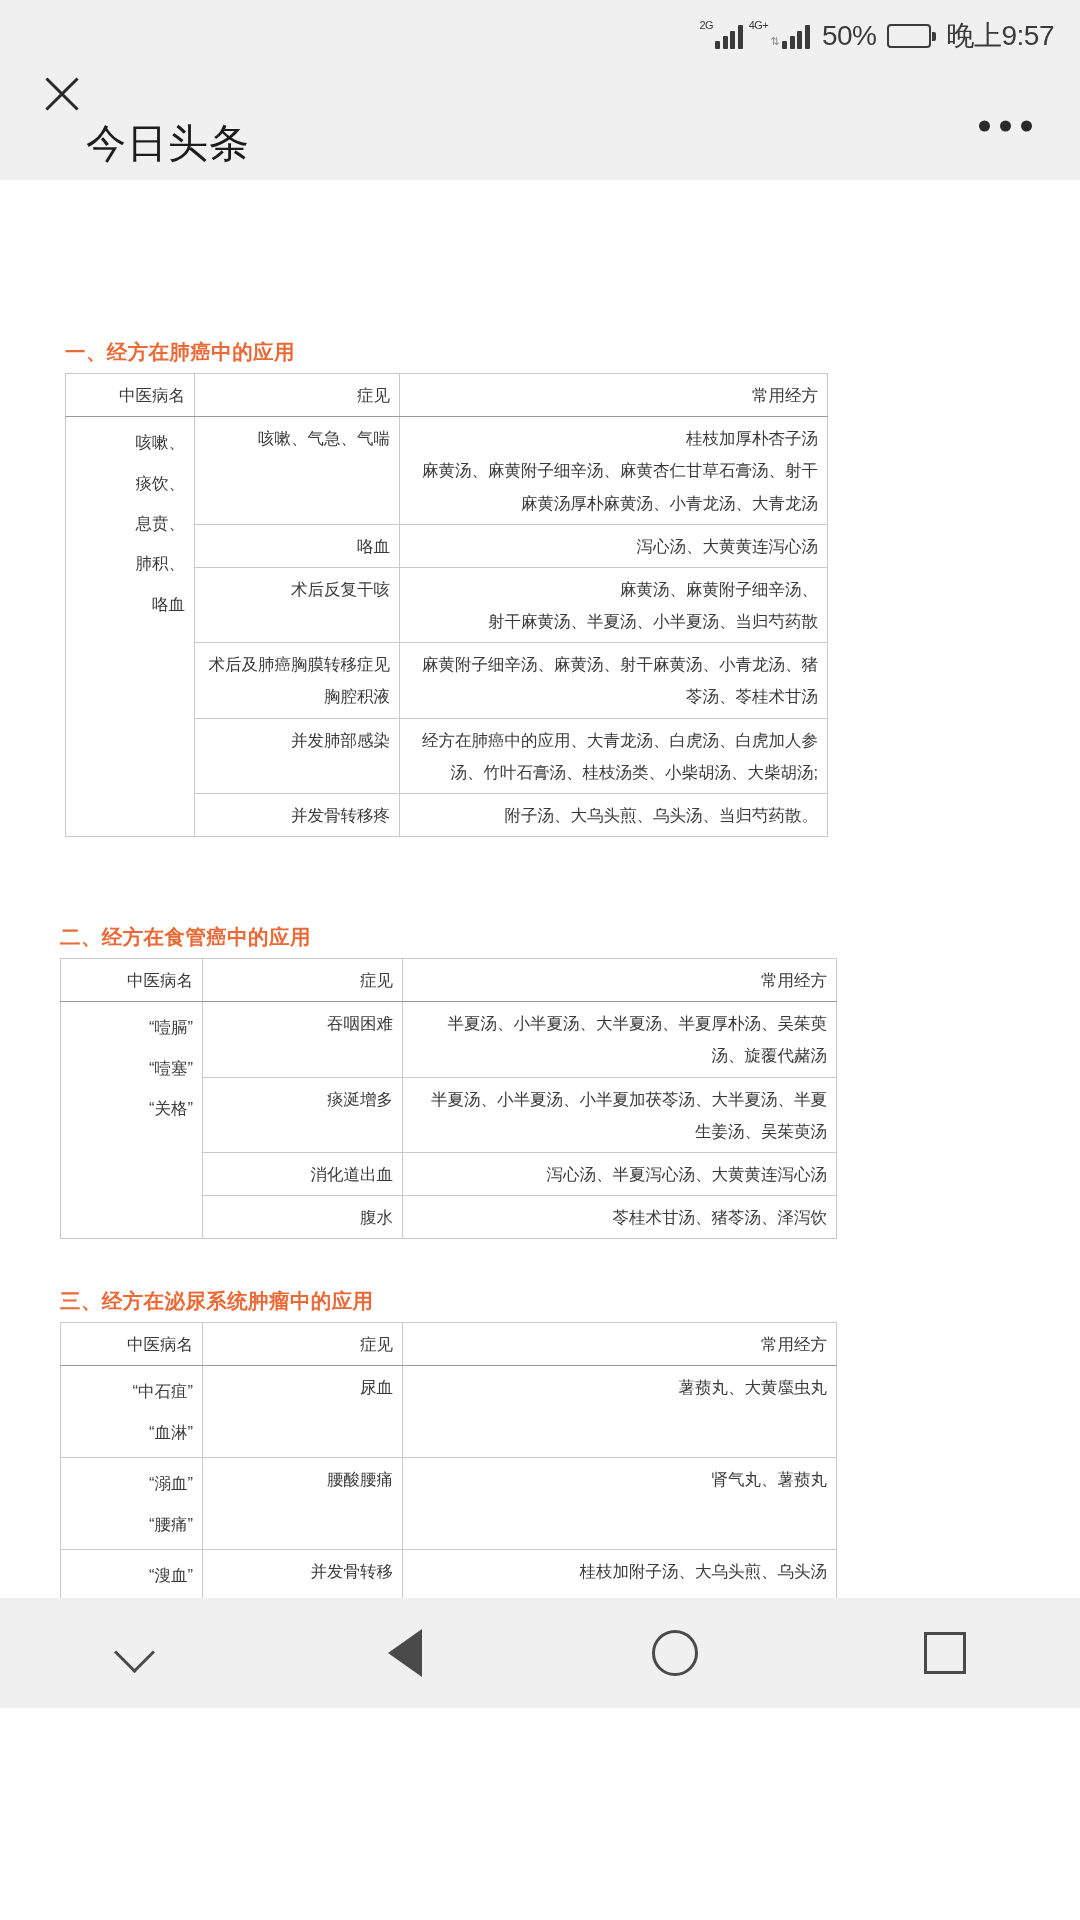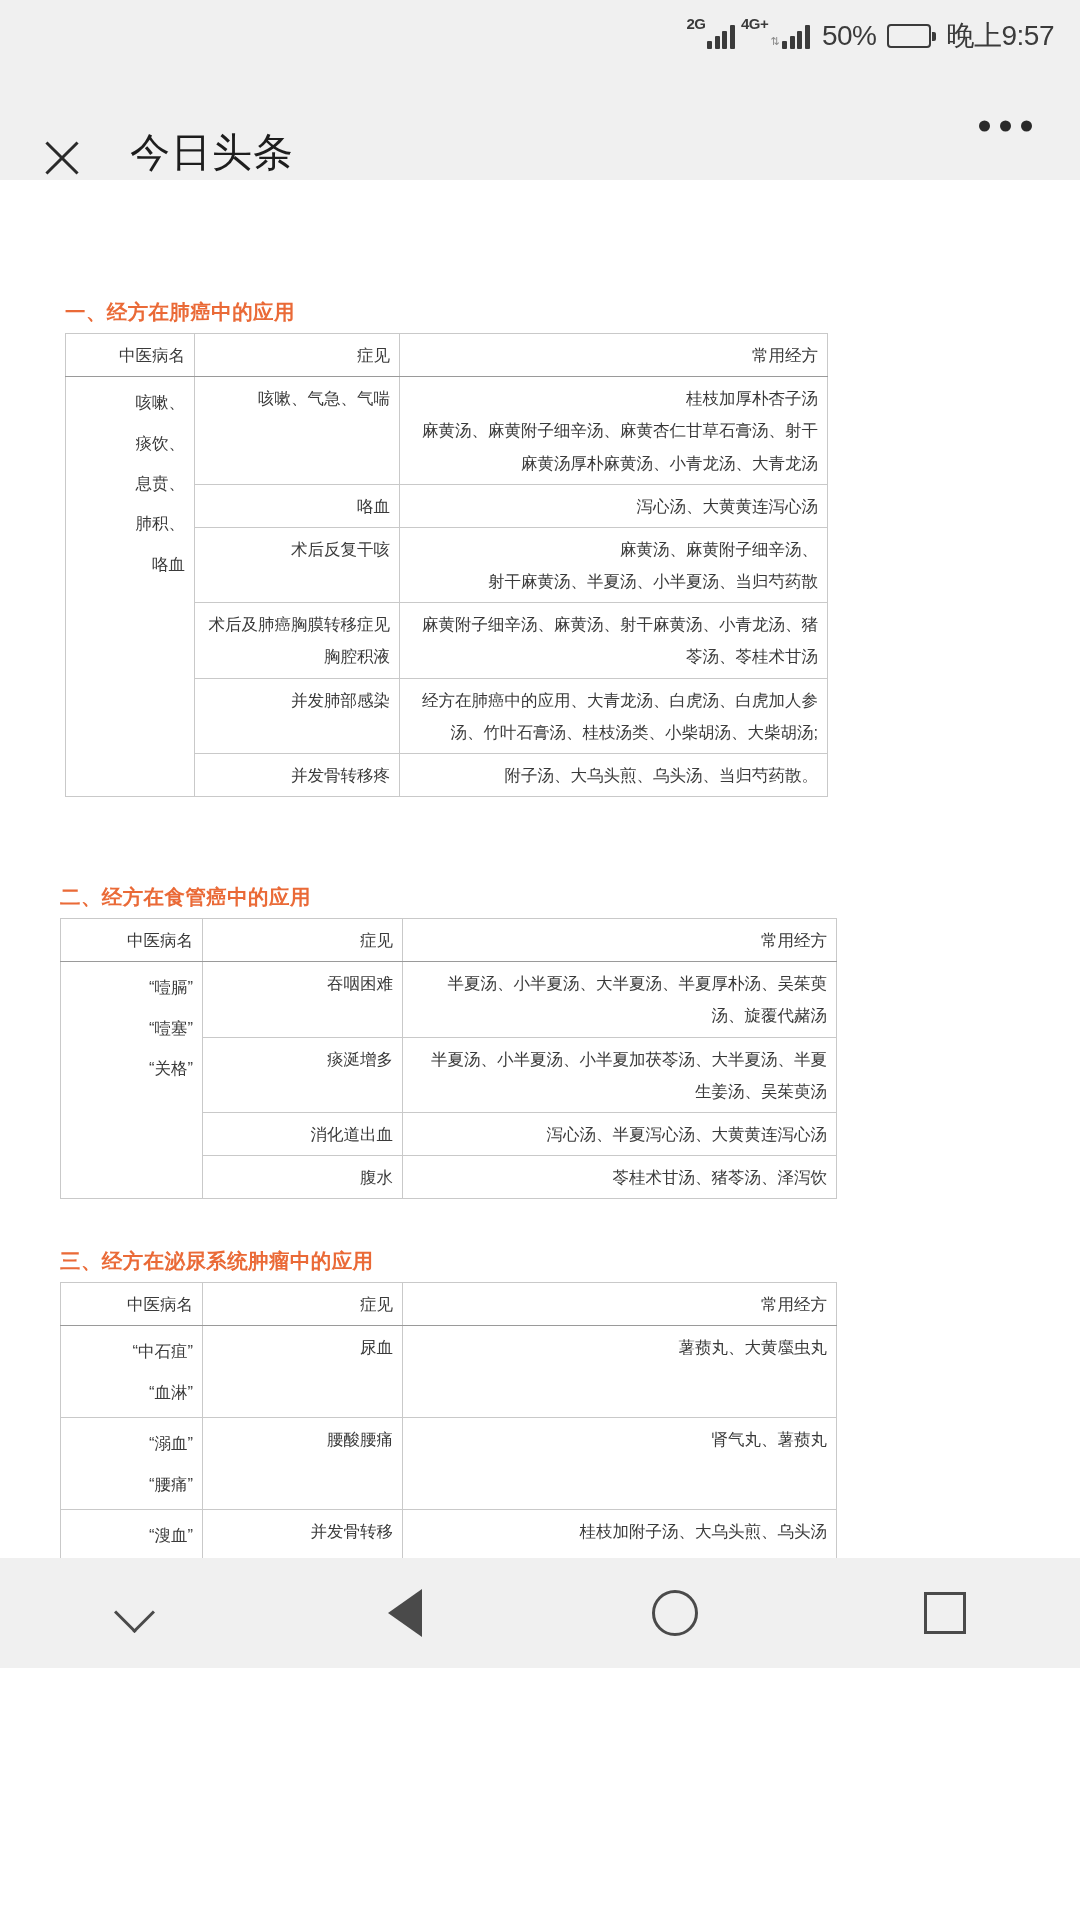--- a/index.html
+++ b/index.html
@@ -16,22 +16,22 @@
     background:#f0f0f0;
     display:flex;
     align-items:center;
     justify-content:flex-end;
     padding-right:26px;
     gap:6px;
     color:#3b3b3b;
   }
   .sig-group { display:flex; align-items:flex-end; gap:2px; }
   .sig-label {
-    font-size:15px; line-height:1;
-    position:relative; top:-18px; font-weight:700;
+    font-size:11px; line-height:1;
+    position:relative; top:-18px; font-weight:400;
     letter-spacing:-0.5px;
   }
   .bars { display:flex; align-items:flex-end; gap:2.5px; height:26px; }
   .bars i { display:block; width:5px; background:#3b3b3b; border-radius:1px; }
   .bars i:nth-child(1){height:8px;}
   .bars i:nth-child(2){height:13px;}
   .bars i:nth-child(3){height:18px;}
   .bars i:nth-child(4){height:24px;}
   .updown {
     font-size:11px; line-height:1; margin-right:1px;
@@ -47,23 +47,24 @@
     width:4px; height:9px; background:#3b3b3b; border-radius:0 2px 2px 0;
   }
   .batt-fill { height:100%; background:#3b3b3b; border-radius:1px; }
   .clock { font-size:28px; margin-left:10px; letter-spacing:-0.5px; }
 
   
   .appbar {
     height:108px;
     background:#f0f0f0;
     display:flex;
-    align-items:flex-end;
+    align-items:flex-start;
     padding:0 40px;
     position:relative;
+    flex-direction:column;
   }
   .close-icon {
     width:44px; height:44px; position:relative; flex:0 0 auto; cursor:pointer;
   }
   .close-icon::before, .close-icon::after {
     content:""; position:absolute; left:50%; top:50%;
     width:44px; height:3px; background:#2a2a2a;
     transform-origin:center;
   }
   .close-icon::before { transform:translate(-50%,-50%) rotate(45deg); }
@@ -78,20 +79,21 @@
   .more-icon span {
     width:11px; height:11px; border-radius:50%; background:#2a2a2a; display:block;
   }
 
   
   .content {
     background:#ffffff;
     padding:0 0 10px 0;
     height:1488px;
     position:relative;
+    margin-top:40px;
   }
   .doc {
     padding-top:118px;
     padding-left:56px;
     padding-right:40px;
   }
   .section { margin-bottom:10px; }
   .section-title {
     color:#ea6a37;
     font-weight:bold;

